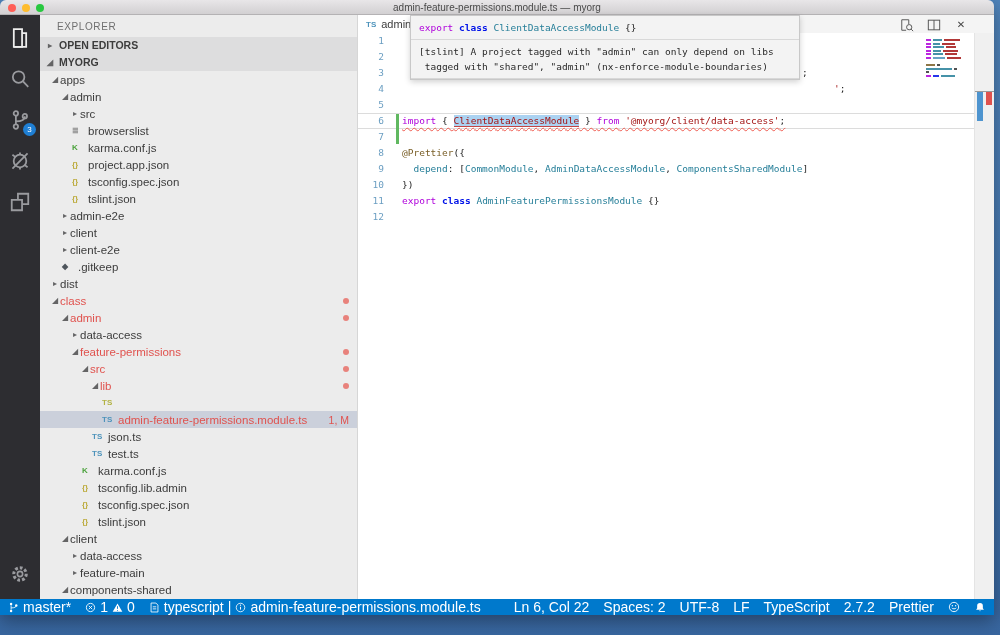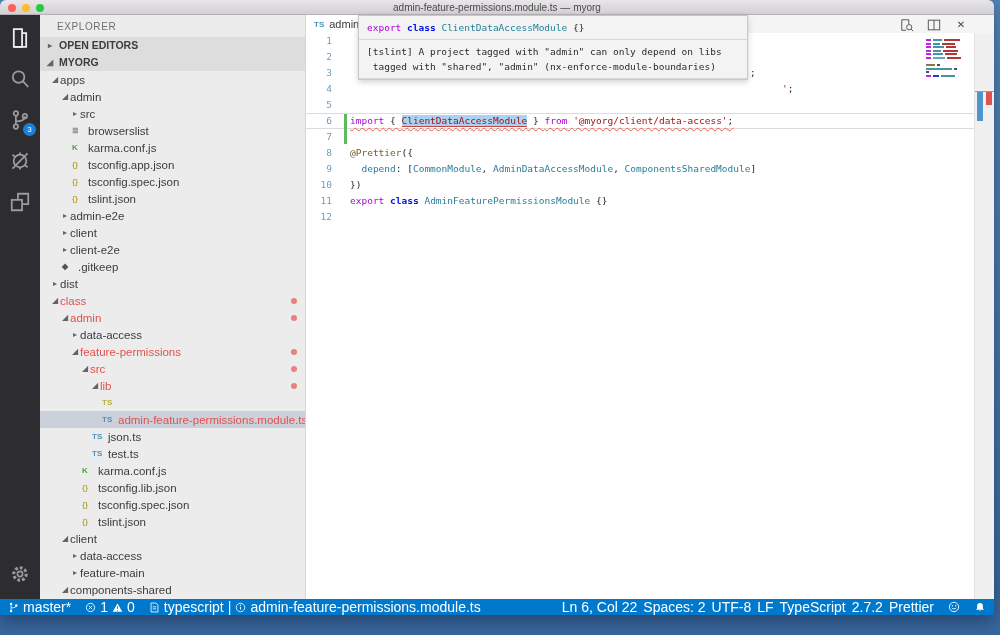--- a/index.html
+++ b/index.html
@@ -28,21 +28,21 @@
                  padding-top:10px; gap:15px; position:relative; }
   .act-icon { width:26px; height:26px; display:flex; align-items:center; justify-content:center;
               position:relative; cursor:pointer; }
   .act-icon svg { stroke:#9a9b9f; fill:none; stroke-width:1.3; }
   .act-icon.active svg { stroke:#eeeeee; }
   .badge3 { position:absolute; right:-3px; bottom:-3px; width:13px; height:13px; border-radius:50%;
             background:#1f7fd4; color:#fff; font-size:8px; line-height:13px; text-align:center; }
   .act-gear { position:absolute; bottom:12px; left:0; width:40px; display:flex; justify-content:center; }
 
   
-  .sidebar { width:266px; background:#ececec; font-size:11.5px; color:#3c3c3c; position:relative;
+  .sidebar { width:318px; background:#ececec; font-size:11.5px; color:#3c3c3c; position:relative;
              overflow:hidden; border-right:1px solid #d6d6d6; }
   .sb-title { height:22px; line-height:24px; padding-left:17px; font-size:10px; letter-spacing:.6px;
               color:#6f6f6f; }
   .sb-section { height:17px; line-height:17px; background:#ddddde; font-weight:bold; font-size:10.5px;
                 display:flex; align-items:center; padding-left:5px; gap:4px; cursor:pointer; }
   .twisty { font-size:8px; color:#646465; width:10px; display:inline-block; text-align:center; flex:0 0 10px; }
   .tree-row { height:17px; display:flex; align-items:center; padding-right:8px; cursor:pointer;
               white-space:nowrap; }
   .tree-row.selected { background:#cbd0db; }
   .tree-row .ficon { width:16px; flex:0 0 16px; font-size:8px; font-weight:bold; text-align:left; }
@@ -193,21 +193,21 @@
             <span class="tlabel">browserslist</span>
             <span class="spacer"></span>
           </div>
           <div class="tree-row" style="padding-left: 32px;">
             <span class="ficon i-karma">K</span>
             <span class="tlabel">karma.conf.js</span>
             <span class="spacer"></span>
           </div>
           <div class="tree-row" style="padding-left: 32px;">
             <span class="ficon i-json">{}</span>
-            <span class="tlabel">tsconfig.app.json</span>
+            <span class="tlabel">project.app.json</span>
             <span class="spacer"></span>
           </div>
           <div class="tree-row" style="padding-left: 32px;">
             <span class="ficon i-json">{}</span>
             <span class="tlabel">tsconfig.spec.json</span>
             <span class="spacer"></span>
           </div>
           <div class="tree-row" style="padding-left: 32px;">
             <span class="ficon i-json">{}</span>
             <span class="tlabel">tslint.json</span>
@@ -293,21 +293,21 @@
             <span class="tlabel">test.ts</span>
             <span class="spacer"></span>
           </div>
           <div class="tree-row" style="padding-left: 42px;">
             <span class="ficon i-karma">K</span>
             <span class="tlabel">karma.conf.js</span>
             <span class="spacer"></span>
           </div>
           <div class="tree-row" style="padding-left: 42px;">
             <span class="ficon i-json">{}</span>
-            <span class="tlabel">tsconfig.lib.json</span>
+            <span class="tlabel">tsconfig.lib.admin</span>
             <span class="spacer"></span>
           </div>
           <div class="tree-row" style="padding-left: 42px;">
             <span class="ficon i-json">{}</span>
             <span class="tlabel">tsconfig.spec.json</span>
             <span class="spacer"></span>
           </div>
           <div class="tree-row" style="padding-left: 42px;">
             <span class="ficon i-json">{}</span>
             <span class="tlabel">tslint.json</span>
@@ -482,21 +482,21 @@
       <span>typescript</span>
       <span>|</span>
       <svg width="11" height="11" viewBox="0 0 16 16">
           <circle cx="8" cy="8" r="6.2" fill="none" stroke="#fff" stroke-width="1.2"></circle>
           <path d="M8 7v4" stroke="#fff" stroke-width="1.4"></path>
           <circle cx="8" cy="4.7" r=".9" fill="#fff"></circle>
         </svg>
       <span>admin-feature-permissions.module.ts</span>
     </span>
     <span class="sb-right">
-      <span style="display:flex;gap:6px;">
+      <span style="display:flex;gap:14px;">
           <span class="sb-item">Ln 6, Col 22</span>
           <span class="sb-item">Spaces: 2</span>
           <span class="sb-item">UTF-8</span>
           <span class="sb-item">LF</span>
           <span class="sb-item">TypeScript</span>
           <span class="sb-item">2.7.2</span>
           <span class="sb-item">Prettier</span>
         </span>
       <span class="sb-item">
         <svg width="12" height="12" viewBox="0 0 16 16">

